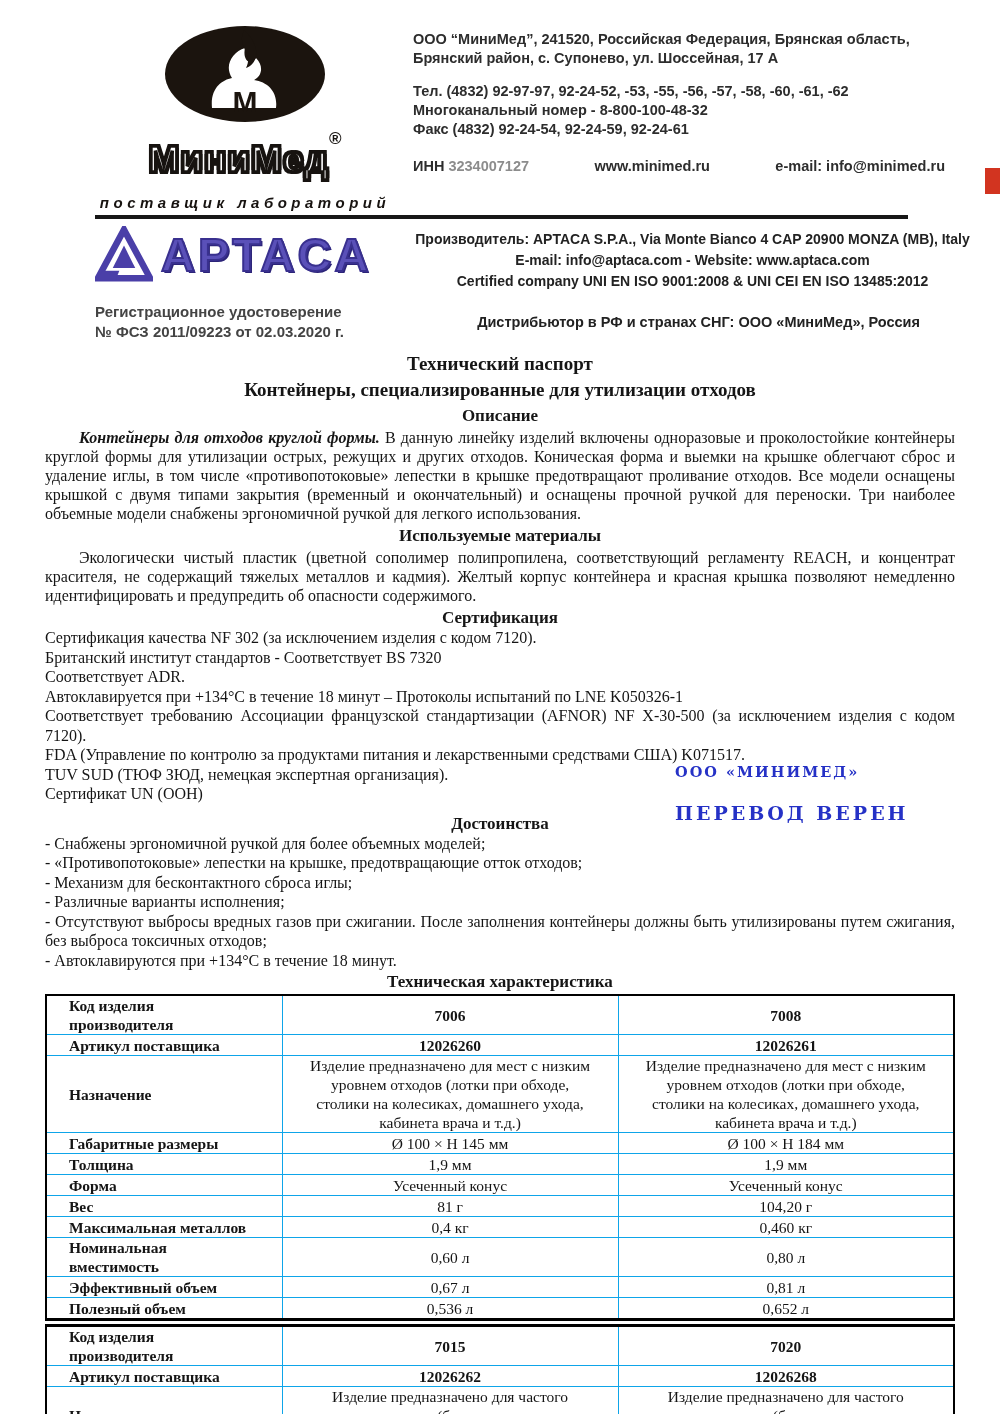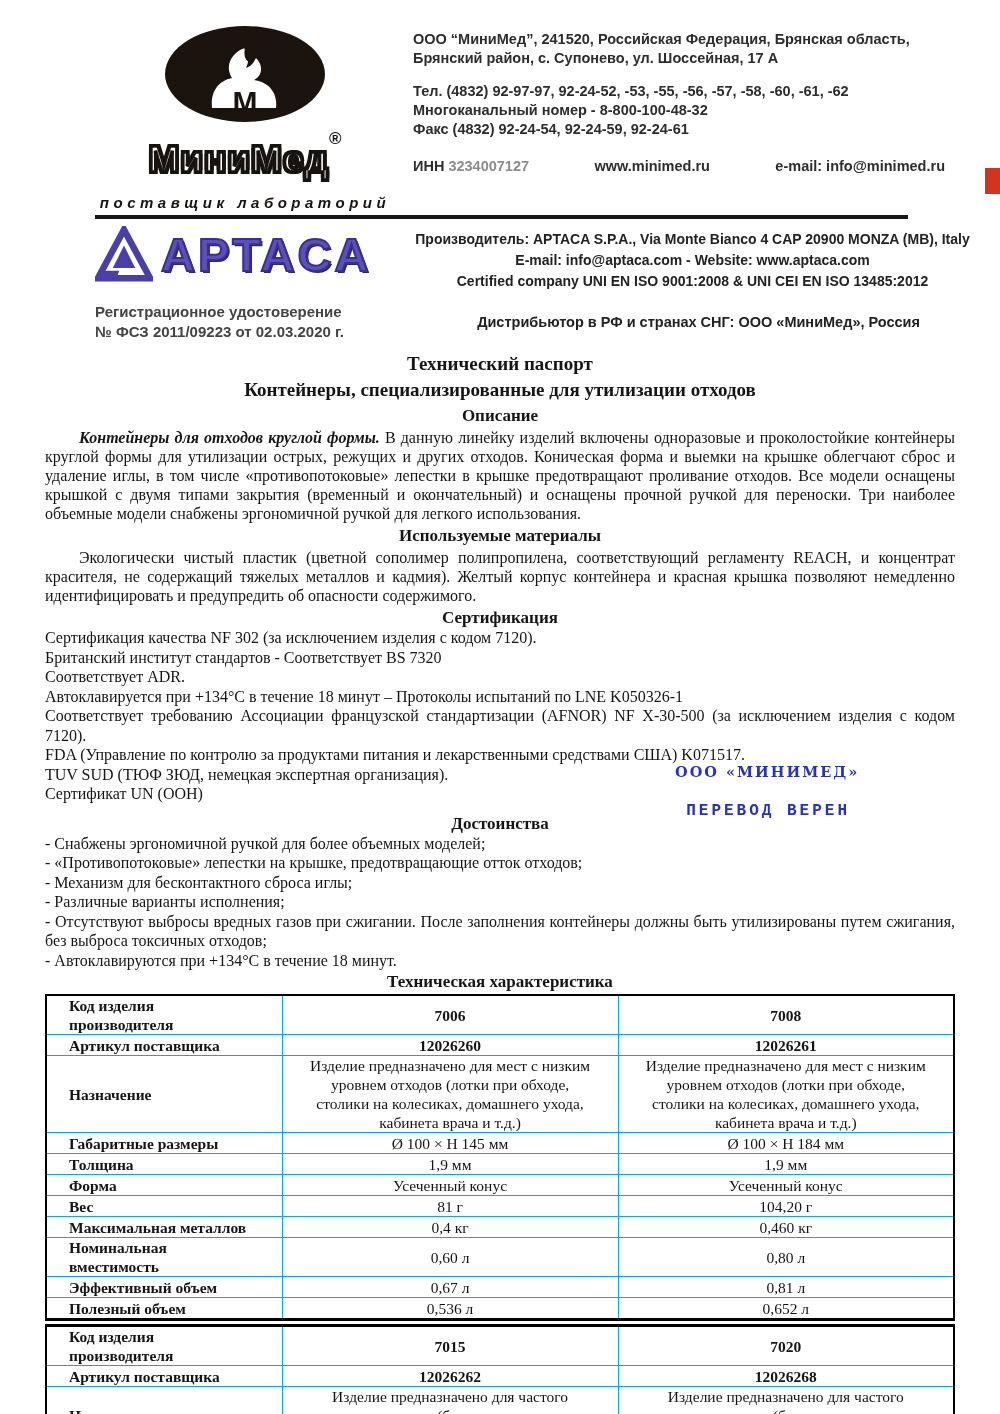--- a/index.html
+++ b/index.html
@@ -45,21 +45,21 @@
   .doc-title{text-align:center;font-weight:bold;font-size:19px;line-height:24px;margin-top:4px;}
   .doc-subtitle{text-align:center;font-weight:bold;font-size:19px;line-height:27px;}
   .sec-head{text-align:center;font-weight:bold;font-size:17px;line-height:20px;margin-top:3px;}
   .para{text-align:justify;text-indent:34px;margin-top:2px;}
   .lead{font-weight:bold;font-style:italic;}
   .cert-line{line-height:19.5px;text-align:justify;}
   .adv-item{line-height:19.5px;text-align:justify;}
   .stamp{position:absolute;left:655px;top:763px;width:175px;text-align:right;
       font-family:"DejaVu Serif",serif;font-weight:bold;margin-left:20px;}
   .stamp-l1{font-size:14.5px;letter-spacing:2px;white-space:nowrap;}
-  .stamp-l2{font-size:16px;letter-spacing:3px;margin-top:22px;white-space:nowrap;font-family:Liberation Mono, monospace;}
+  .stamp-l2{font-size:19px;letter-spacing:3px;margin-top:22px;white-space:nowrap;}
 
   
   .spec-head{text-align:center;font-weight:bold;font-size:17px;line-height:20px;margin-top:2px;}
   table.spec{width:100%;border-collapse:collapse;border:2px solid #000;font-size:15.5px;
       margin-top:2px;}
   table.spec td{border:1px solid #0ea5e9;padding:0 22px;height:20px;line-height:19px;}
   td.lbl{font-weight:bold;width:26%;}
   td.val{text-align:center;width:37%;}
   td.valb{text-align:center;width:37%;font-weight:bold;}
   td.multiline{padding:2px 10px;}

